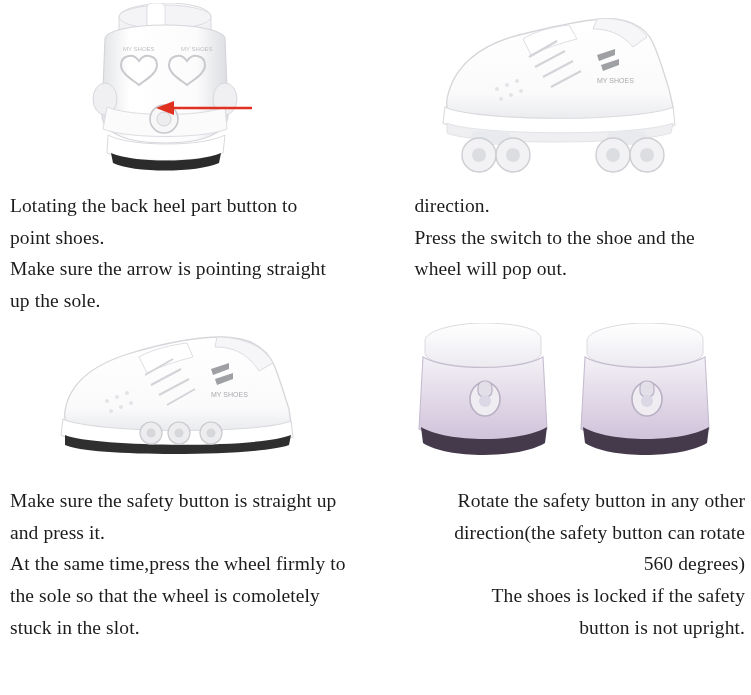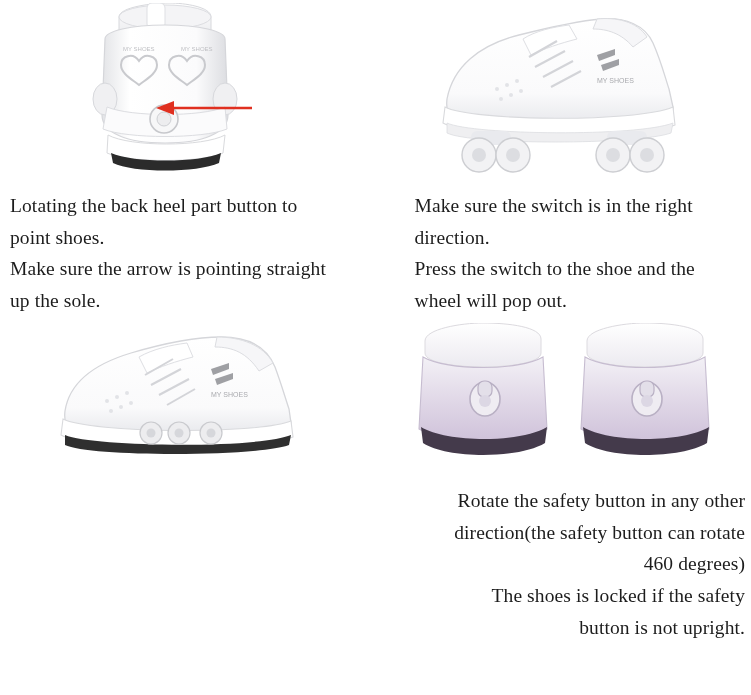--- a/index.html
+++ b/index.html
@@ -175,21 +175,20 @@
             <circle cx="112" cy="152" r="17" fill="#f2f2f4" stroke="#cdced2" stroke-width="1.4"></circle>
             <circle cx="112" cy="152" r="7" fill="#dcdde1"></circle>
             <circle cx="212" cy="152" r="17" fill="#f2f2f4" stroke="#cdced2" stroke-width="1.4"></circle>
             <circle cx="212" cy="152" r="7" fill="#dcdde1"></circle>
             <circle cx="246" cy="152" r="17" fill="#f2f2f4" stroke="#cdced2" stroke-width="1.4"></circle>
             <circle cx="246" cy="152" r="7" fill="#dcdde1"></circle>
           </g>
         </svg>
       </div>
       <div class="caption">
-        <p>Make sure the switch is in the right</p>
         <p>direction.</p>
         <p>Press the switch to the shoe and the</p>
         <p>wheel will pop out.</p>
       </div>
     </div>
 
     <div class="cell c3">
       <div class="figure fig3">
         <svg class="shoe-svg" width="300" height="160" viewBox="0 0 300 160" aria-hidden="true">
           <defs>
@@ -230,20 +229,27 @@
           <g>
             <circle cx="116" cy="110" r="11" fill="#ededef" stroke="#c9cace" stroke-width="1.2"></circle>
             <circle cx="116" cy="110" r="4.5" fill="#d6d7db"></circle>
             <circle cx="144" cy="110" r="11" fill="#ededef" stroke="#c9cace" stroke-width="1.2"></circle>
             <circle cx="144" cy="110" r="4.5" fill="#d6d7db"></circle>
             <circle cx="176" cy="110" r="11" fill="#ededef" stroke="#c9cace" stroke-width="1.2"></circle>
             <circle cx="176" cy="110" r="4.5" fill="#d6d7db"></circle>
           </g>
         </svg>
       </div>
+      <div class="caption">
+        <p>Make sure the safety button is straight up</p>
+        <p>and press it.</p>
+        <p>At the same time,press the wheel firmly to</p>
+        <p>the sole so that the wheel is comoletely</p>
+        <p>stuck in the slot.</p>
+      </div>
     </div>
 
     <div class="cell c4">
       <div class="figure fig4">
         <svg class="shoe-svg" width="330" height="160" viewBox="0 0 330 160" aria-hidden="true">
           <defs>
             <linearGradient id="g4" x1="0" y1="0" x2="0" y2="1">
               <stop offset="0%" stop-color="#f3f1f6"></stop>
               <stop offset="45%" stop-color="#e3dbe9"></stop>
               <stop offset="100%" stop-color="#cfc2da"></stop>
@@ -271,20 +277,20 @@
             <ellipse cx="84" cy="76" rx="15" ry="17" fill="#efecf2" stroke="#b9b0c4" stroke-width="1.6"></ellipse>
             <rect x="77" y="58" width="14" height="16" rx="6" fill="#e3dfe9" stroke="#b9b0c4" stroke-width="1.2"></rect>
             <circle cx="84" cy="78" r="6" fill="#dcd7e4"></circle>
             <path d="M20 104 C46 120 120 120 146 104 L144 120 C118 136 46 136 22 120 Z" fill="#443a4b"></path>
           </g>
         </svg>
       </div>
       <div class="caption">
         <p>Rotate the safety button in any other</p>
         <p>direction(the safety button can rotate</p>
-        <p>460 degrees)</p>
+        <p>560 degrees)</p>
         <p>The shoes is locked if the safety</p>
         <p>button is not upright.</p>
       </div>
     </div>
 
   </div>
 </div>
 
 </body></html>

